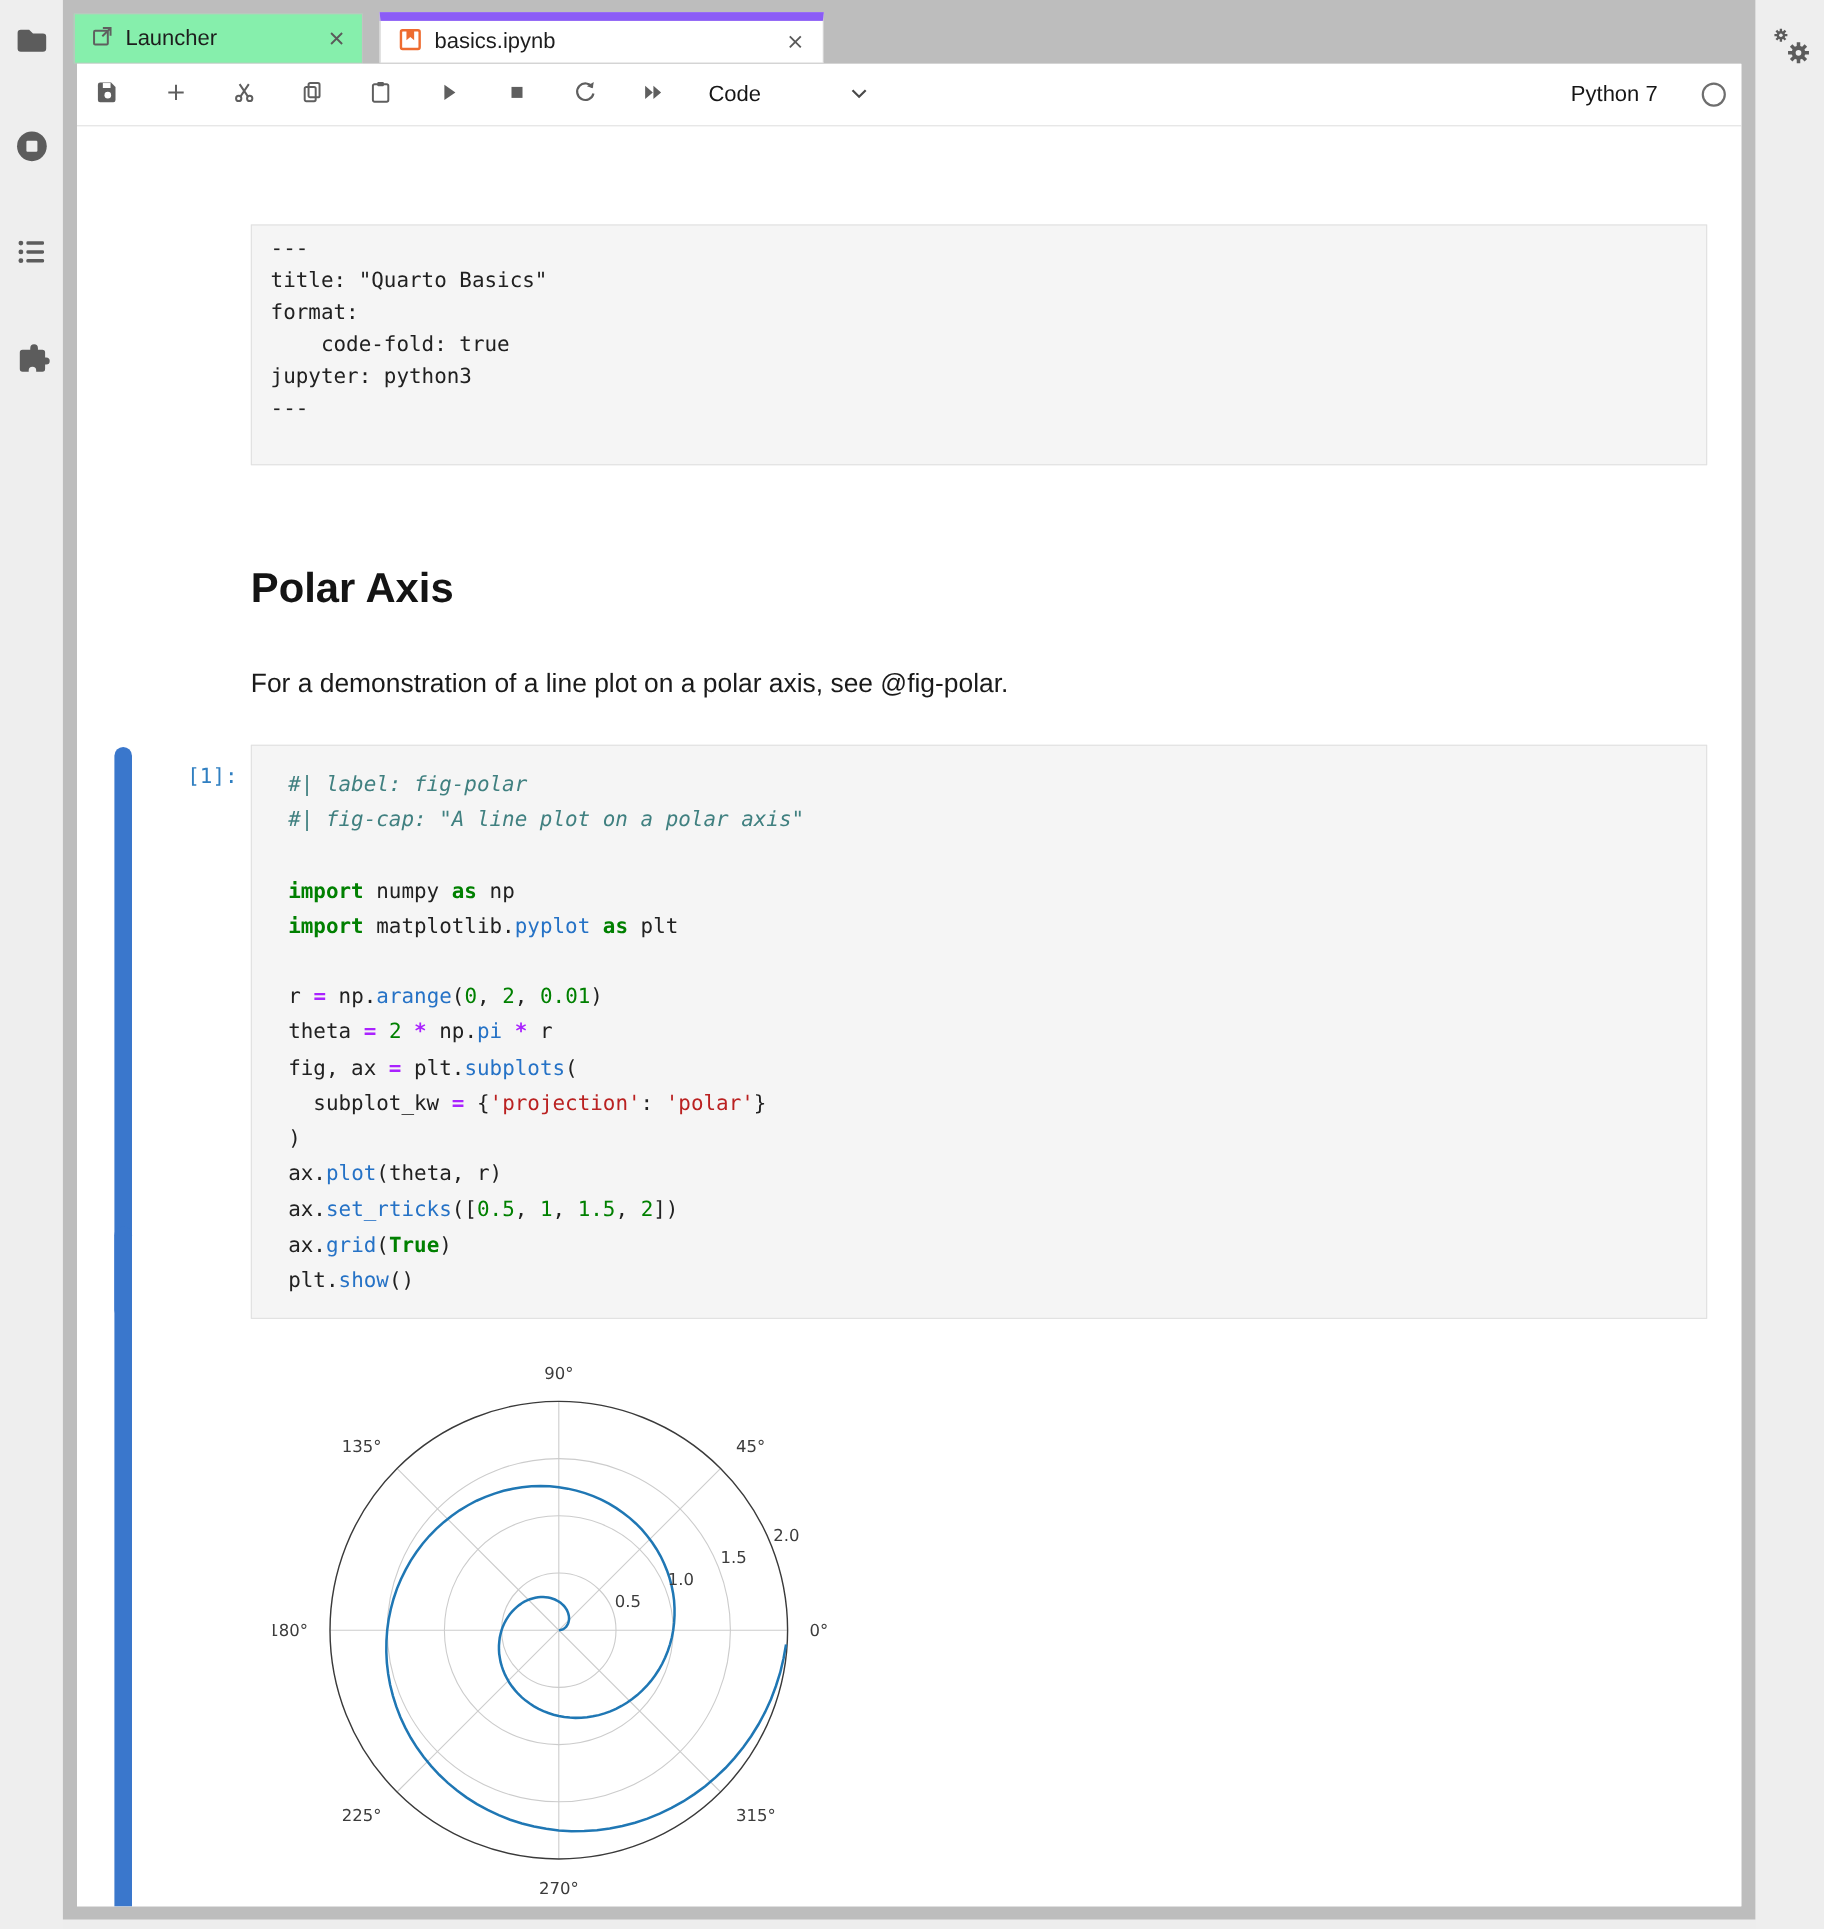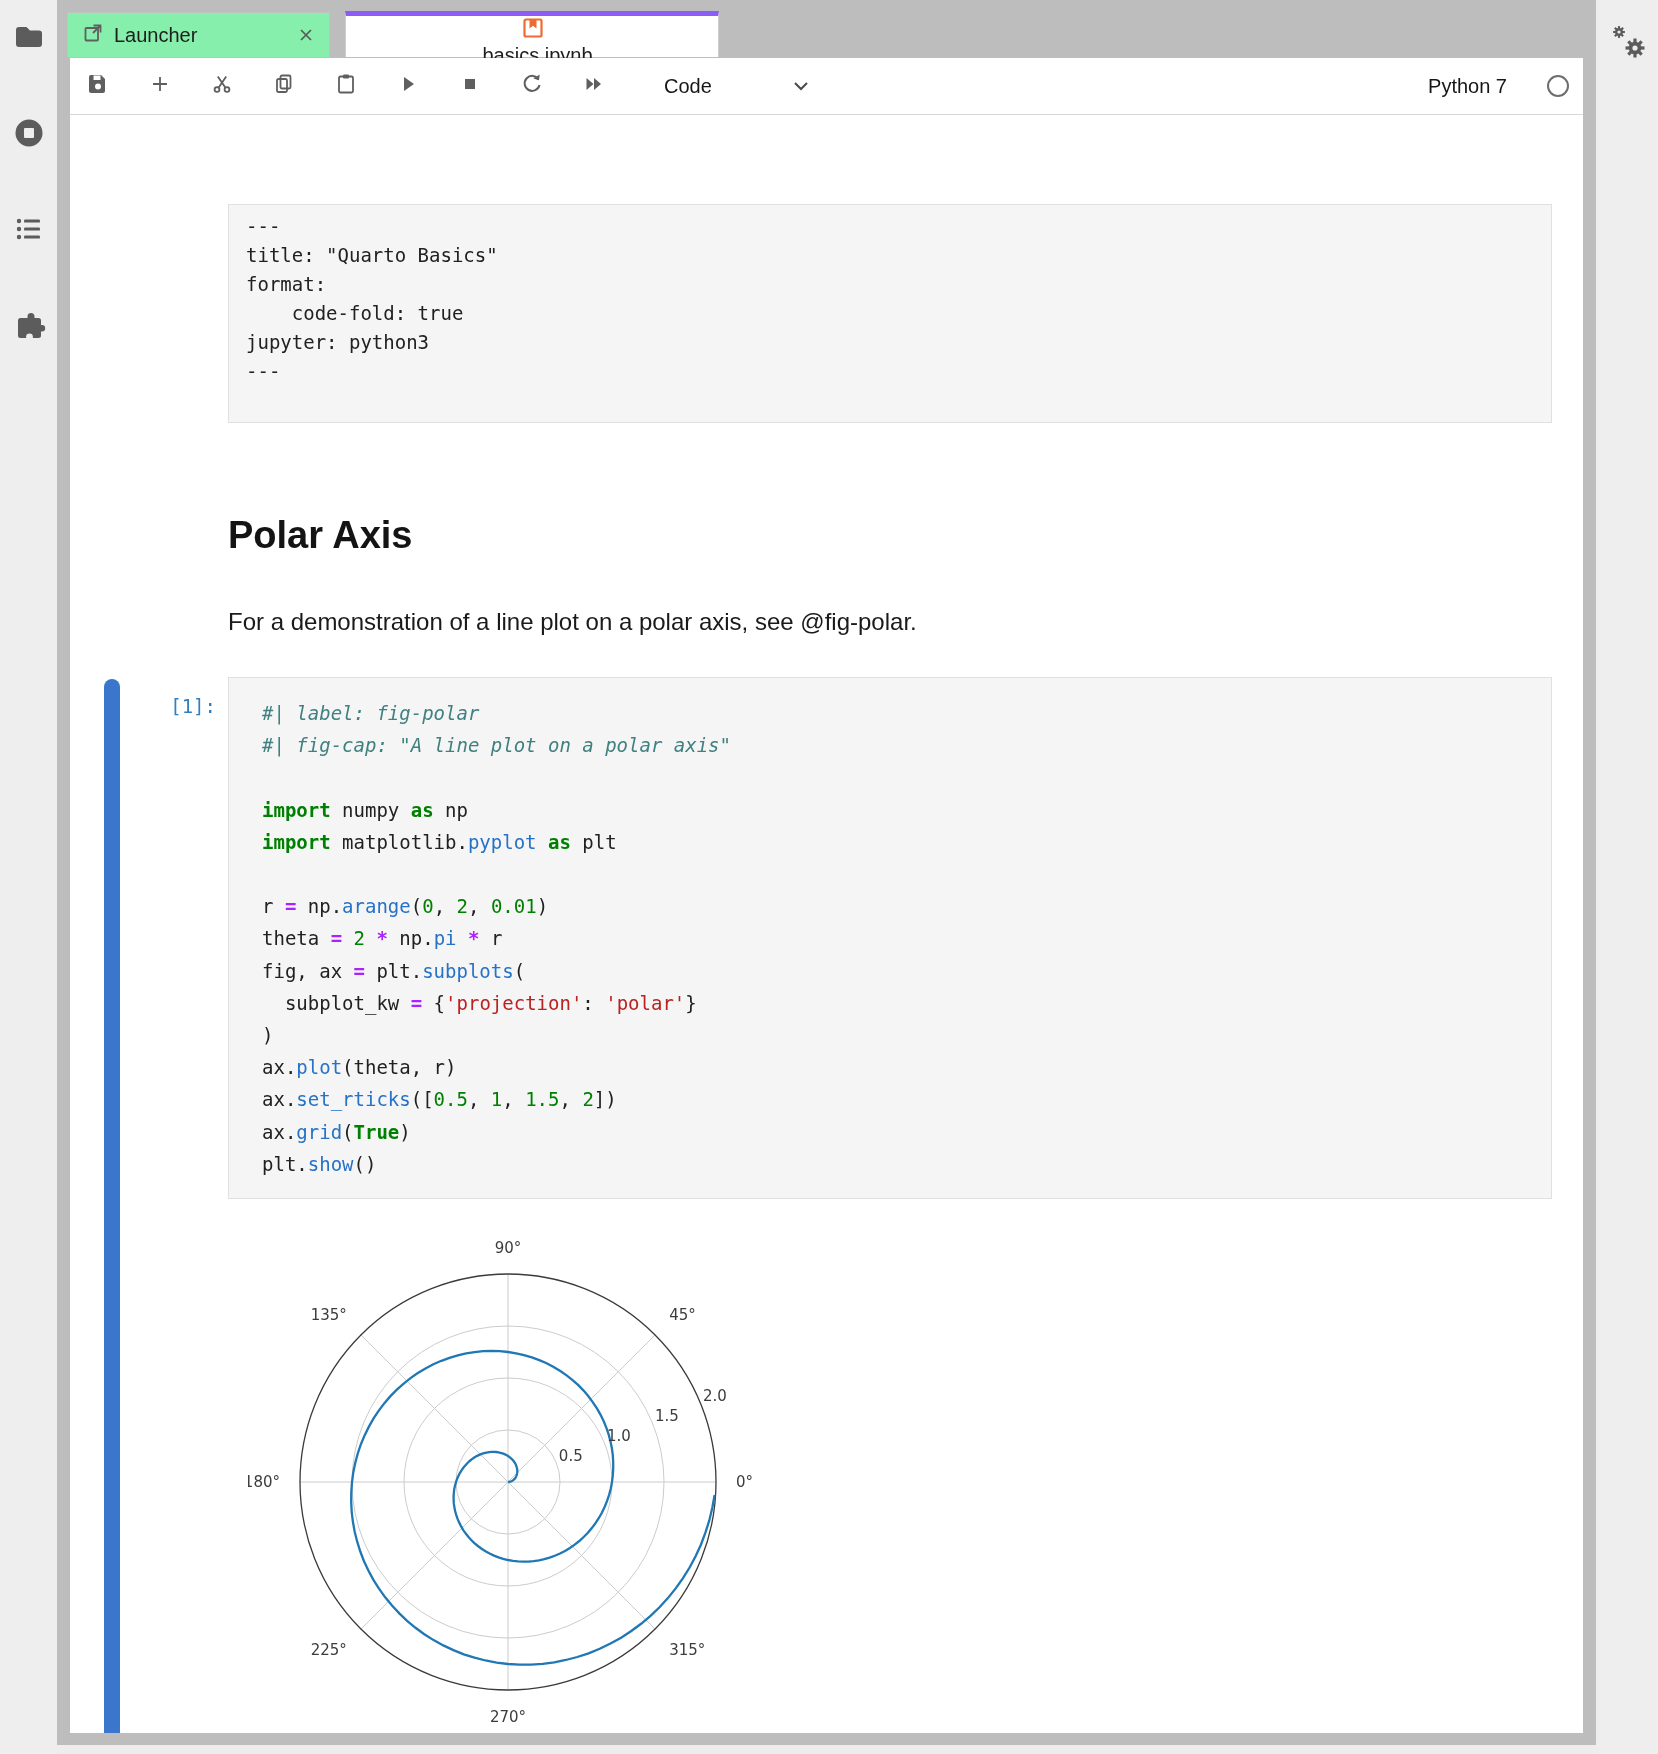--- a/index.html
+++ b/index.html
@@ -14,29 +14,29 @@
 
   .sidebar-icons { position:absolute; left:0; top:22px; width:57px; display:flex; flex-direction:column; align-items:center; }
   .sb-icon { width:34px; height:34px; display:flex; align-items:center; justify-content:center; cursor:pointer; }
   .sb-icon + .sb-icon { margin-top:62px; }
 
   .gears-btn { position:absolute; left:1606px; top:20px; width:46px; height:46px; cursor:pointer; }
 
   
   .tab { position:absolute; top:12px; height:46px; display:flex; align-items:center; cursor:pointer; }
   .tab-launcher { left:67px; width:263px; background:#86efac; border:1px solid #c2c2c2; padding:0 12px 0 14px; }
-  .tab-active { left:345px; top:11px; width:374px; background:#ffffff; border-left:1px solid #cfcfcf; border-right:1px solid #cfcfcf; border-top:5px solid #8b5cf6; padding:0 14px 0 15px;flex-direction:column; }
+  .tab-active { left:345px; top:11px; width:404px; background:#ffffff; border-left:1px solid #cfcfcf; border-right:1px solid #cfcfcf; border-top:8px solid #8b5cf6; padding:0 14px 0 15px; }
   .tab-label { font-size:20px; color:#1d1d1d; margin-left:10px; white-space:nowrap; }
   .tab-close { margin-left:auto; width:22px; height:22px; display:flex; align-items:center; justify-content:center; cursor:pointer; }
 
   
   .window { position:absolute; left:70px; top:58px; width:1513px; height:1675px; background:#ffffff; }
   .toolbar { position:absolute; left:0; top:0; width:100%; height:57px; display:flex; align-items:center; padding:0 12px 0 16px; border-bottom:1px solid #d8d8d8; background:#fff; }
   .tbtn { width:24px; height:24px; margin-right:38px; display:flex; align-items:center; justify-content:center; cursor:pointer; flex:0 0 auto; }
-  .celltype { margin-left:20px; font-size:20px; color:#161616; cursor:pointer; display:flex; align-items:center;justify-content:flex-end; }
+  .celltype { font-size:20px; color:#161616; cursor:pointer; display:flex; align-items:center;justify-content:flex-end; }
   .celltype .chev { margin-left:80px; }
   .kernel { margin-left:auto; display:flex; align-items:center; }
   .kernel-name { font-size:20px; color:#161616; cursor:pointer; }
   .kernel-status { margin-left:38px; width:26px; height:26px; }
 
   
   .content { position:absolute; left:0; top:57px; width:100%; height:1618px; overflow:hidden; background:#fff; }
 
   .cellbox { position:absolute; background:#f5f5f5; border:1px solid #e0e0e0; }
   .raw-cell { left:158px; top:89px; width:1324px; height:219px; padding:7px 0 0 17px; cursor:text; }

